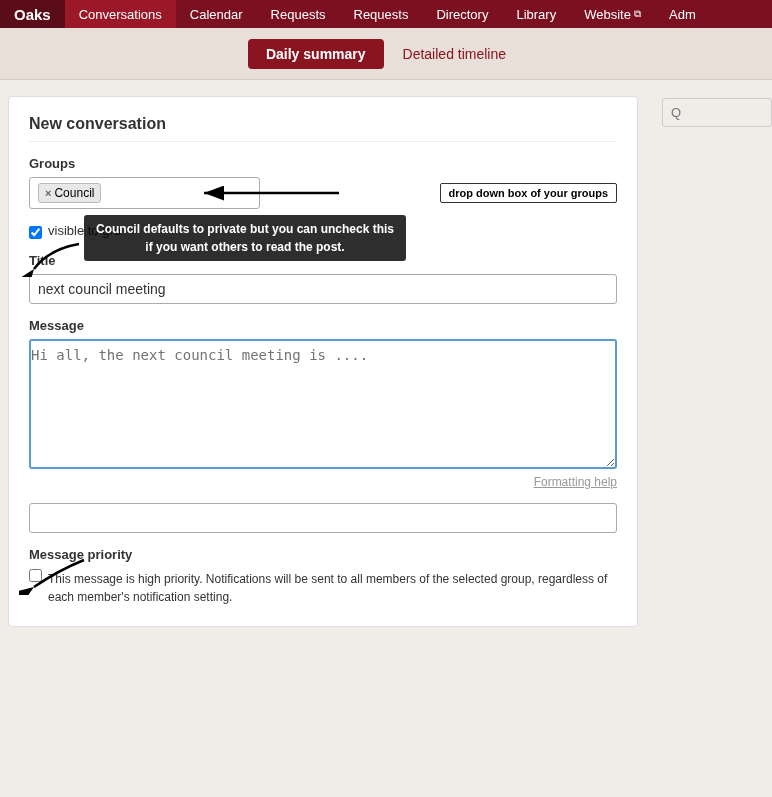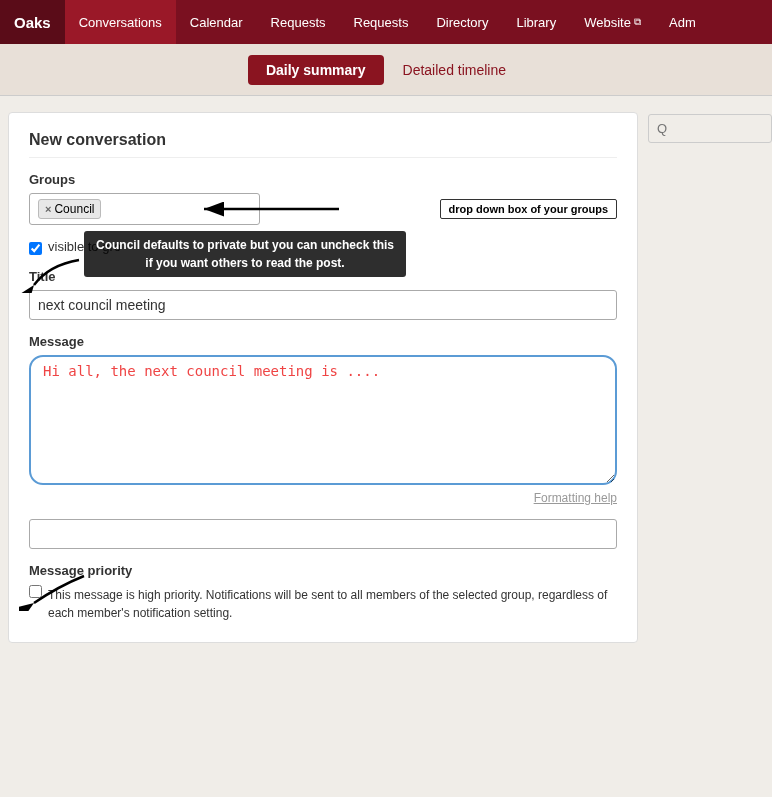--- a/index.html
+++ b/index.html
@@ -3,21 +3,21 @@
   <meta charset="utf-8">
   <style>
     * { box-sizing: border-box; margin: 0; padding: 0; }
     body { font-family: Arial, sans-serif; font-size: 14px; background: #f0ede8; width: 772px; }
 
     
     .top-nav {
       background: #7a1020;
       display: flex;
       align-items: stretch;
-      height: 44px;
+      height: 28px;
     }
     .top-nav .brand {
       background: #5a0c18;
       color: #fff;
       font-weight: bold;
       font-size: 15px;
       padding: 0 14px;
       display: flex;
       align-items: center;
     }
@@ -66,21 +66,21 @@
       border: none;
       padding: 7px 18px;
       font-size: 14px;
       cursor: pointer;
       font-weight: normal;
     }
 
     
     .main-wrapper {
       display: flex;
-      gap: 0;
+      gap: 14px;
       padding: 16px 0 0 0;
     }
 
     
     .form-card {
       background: #fff;
       border: 1px solid #ddd;
       border-radius: 4px;
       margin: 0 0 0 8px;
       padding: 18px 20px 20px 20px;
@@ -148,24 +148,24 @@
       border-radius: 3px;
       padding: 6px 8px;
       font-size: 14px;
       color: #333;
     }
 
     
     .msg-textarea {
       width: 100%;
       border: 2px solid #5b9bd5;
-      border-radius: 14px;
-      padding: 6px 12px;
-      font-size: 14px;
-      color: #ef4444;
+      border-radius: 3px;
+      padding: 6px 0;
+      font-size: 14px;
+      color: #737373;
       min-height: 130px;
       resize: vertical;
       outline: none;
     }
     .formatting-help {
       text-align: right;
       font-size: 12px;
       color: #999;
       margin-top: 3px;
       text-decoration: underline;

